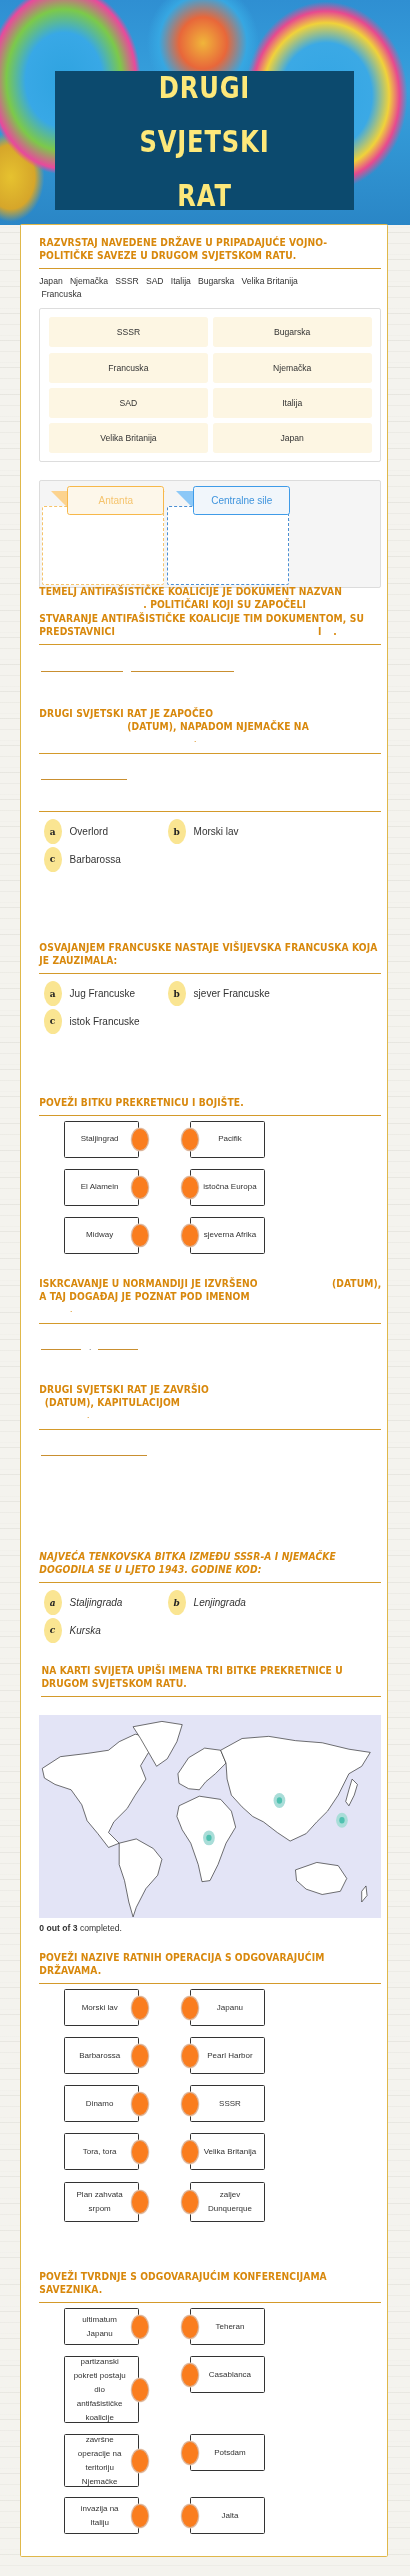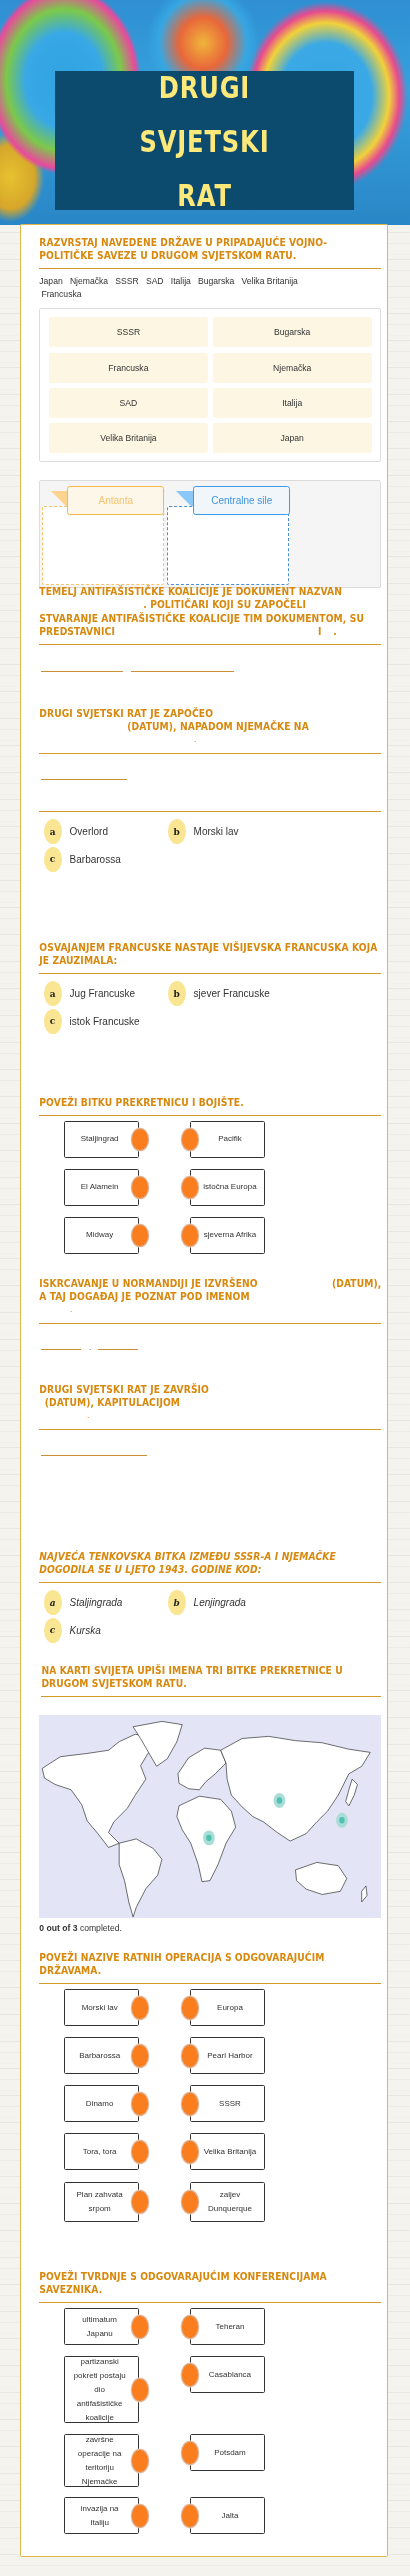--- a/index.html
+++ b/index.html
@@ -331,21 +331,21 @@
     </div>
     <div class="completed" style="position:absolute;top:259px;left:0;"><b>0 out of 3</b><span> completed.</span></div>
   </div>
 
   <div class="q" style="top:1726px;">
     <div class="q-title">Poveži nazive ratnih operacija s odgovarajućim državama.</div>
     <div class="rule"></div>
     <div class="match" style="height:235px;">
       <div class="m-box left" style="top:0;height:37px;">Morski lav</div>
       <div class="m-dot" style="top:7px;left:92px;"></div>
-      <div class="m-box right" style="top:0;height:37px;">Europa</div>
+      <div class="m-box right" style="top:0;height:37px;">Japanu</div>
       <div class="m-dot" style="top:7px;left:142px;"></div>
 
       <div class="m-box left" style="top:48px;height:37px;">Barbarossa</div>
       <div class="m-dot" style="top:55px;left:92px;"></div>
       <div class="m-box right" style="top:48px;height:37px;">Pearl Harbor</div>
       <div class="m-dot" style="top:55px;left:142px;"></div>
 
       <div class="m-box left" style="top:96px;height:37px;">Dinamo</div>
       <div class="m-dot" style="top:103px;left:92px;"></div>
       <div class="m-box right" style="top:96px;height:37px;">SSSR</div>

